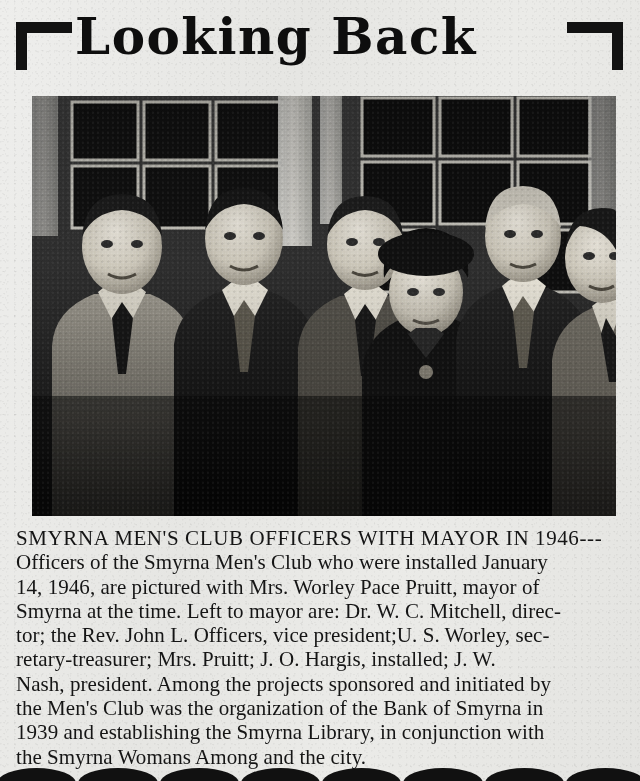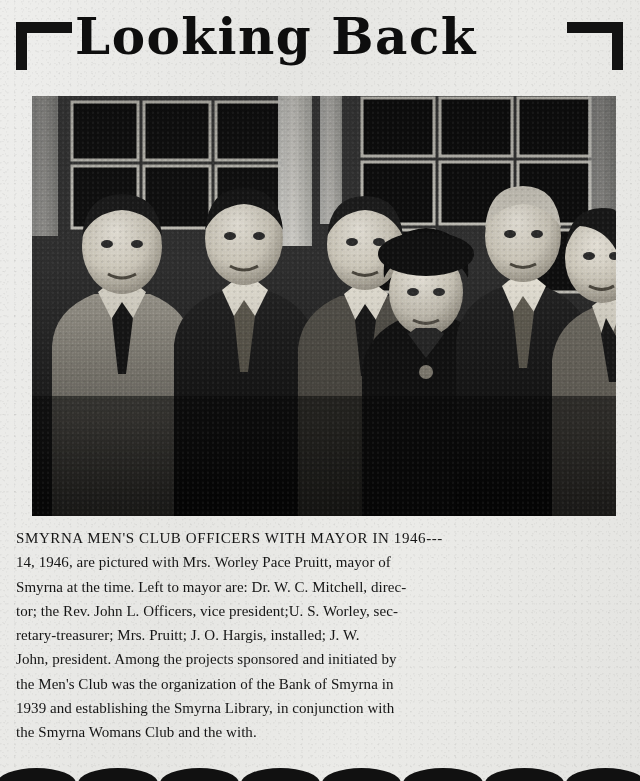--- a/index.html
+++ b/index.html
@@ -117,21 +117,21 @@
 
   
   #caption {
     position: absolute;
     left: 16px;
     top: 526px;
     width: 612px;
   }
   .caption-line {
     font-family: "Liberation Serif", "DejaVu Serif", serif;
-    font-size: 15px;
+    font-size: 21px;
     line-height: 24.3px;
     color: #151515;
     white-space: nowrap;
     letter-spacing: 0.05px;
   }
   .caption-line.lead {
     letter-spacing: 0.6px;
   }
 
   
@@ -300,28 +300,29 @@
 
       <rect x="0" y="300" width="584" height="120" fill="#0a0a0a" opacity="0.55"></rect>
       <rect x="0" y="0" width="584" height="420" fill="url(#vign)"></rect>
     </svg>
     <div id="photo-halftone"></div>
     <div id="photo-grain"></div>
   </div>
 
   <div id="caption">
     <div class="caption-line lead">SMYRNA MEN'S CLUB OFFICERS WITH MAYOR IN 1946---</div>
+    <div class="caption-line">Officers of the Smyrna Men's Club who were installed January</div>
     <div class="caption-line">14, 1946, are pictured with Mrs. Worley Pace Pruitt, mayor of</div>
     <div class="caption-line">Smyrna at the time. Left to mayor are: Dr. W. C. Mitchell, direc-</div>
     <div class="caption-line">tor; the Rev. John L. Officers, vice president;U. S. Worley, sec-</div>
     <div class="caption-line">retary-treasurer; Mrs. Pruitt; J. O. Hargis, installed; J. W.</div>
-    <div class="caption-line">John, president. Among the projects sponsored and initiated by</div>
+    <div class="caption-line">Nash, president. Among the projects sponsored and initiated by</div>
     <div class="caption-line">the Men's Club was the organization of the Bank of Smyrna in</div>
     <div class="caption-line">1939 and establishing the Smyrna Library, in conjunction with</div>
-    <div class="caption-line">the Smyrna Womans Club and the with.</div>
+    <div class="caption-line">the Smyrna Womans Among and the city.</div>
   </div>
 
   <div id="bottom-band">
     <div class="scallop-row">
       <div class="scallop"></div>
       <div class="scallop"></div>
       <div class="scallop"></div>
       <div class="scallop"></div>
       <div class="scallop"></div>
       <div class="scallop"></div>

